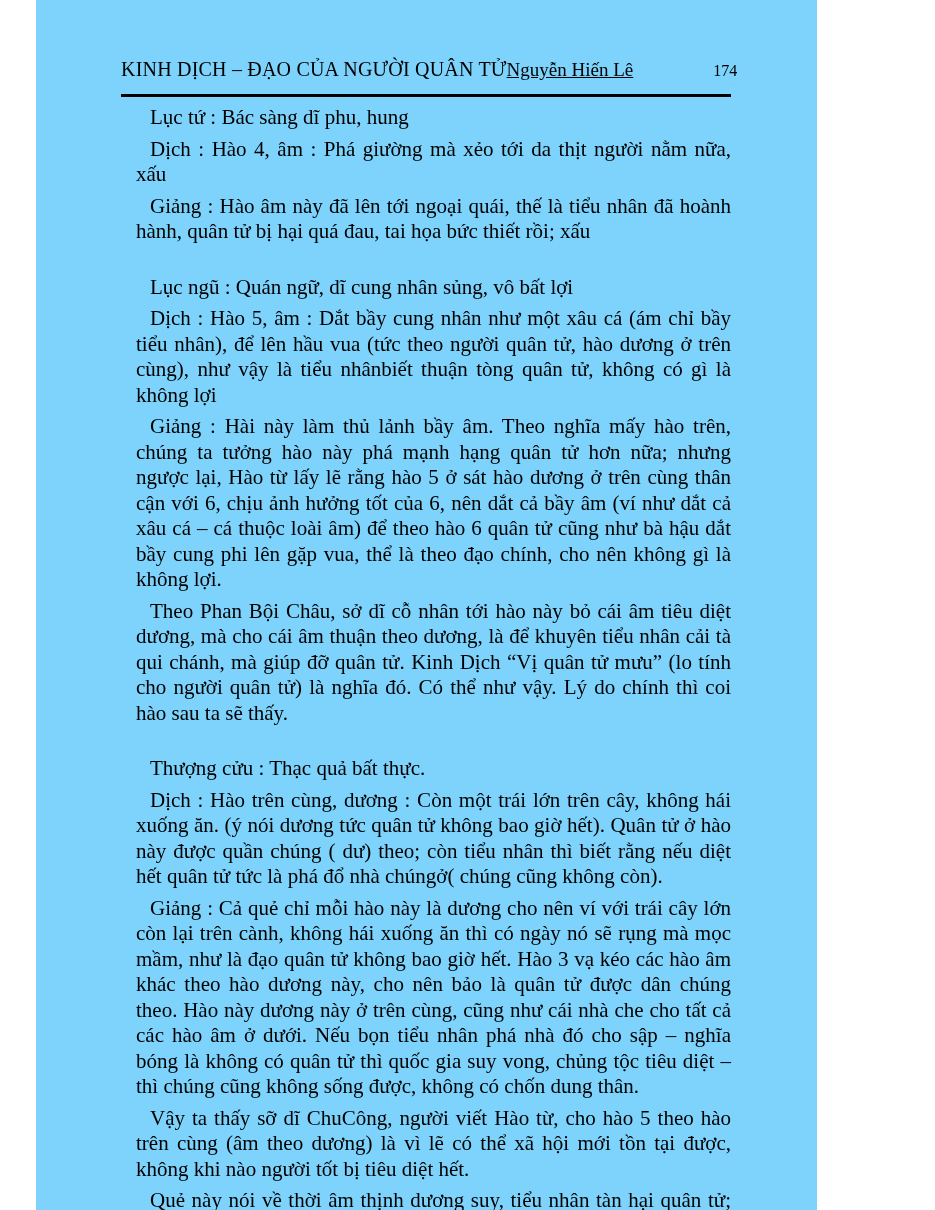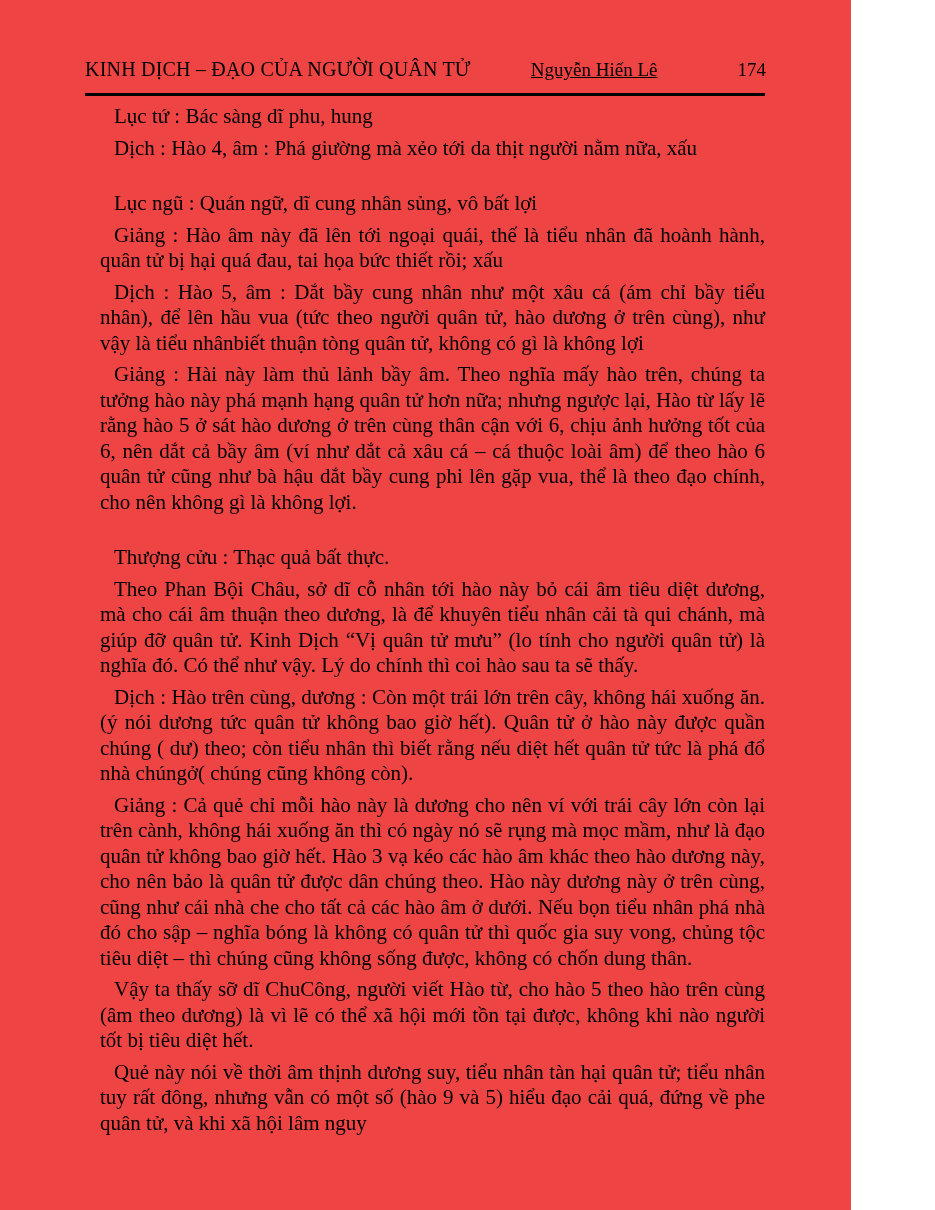--- a/index.html
+++ b/index.html
@@ -4,35 +4,36 @@
 <style>
   html, body { margin: 0; padding: 0; }
   body {
     width: 935px; height: 1210px;
     background: #ffffff;
     color: #000000;
     font-family: "Liberation Serif", "DejaVu Serif", serif;
     overflow: hidden;
   }
   .page {
-    width: 851px; height: 1210px;
+    width: 781px; height: 1210px;
     box-sizing: border-box;
-    background: #ef4444;
+    background: #7dd3fc;
+    margin-left: 36px;
   }
   .running-header {
     display: flex;
     align-items: baseline;
     padding: 57px 85px 0 85px;
     font-size: 20px;
     line-height: 24px;
     white-space: nowrap;
   }
   .running-header .book-title { flex: 1 1 auto; letter-spacing: 0.2px; }
   .running-header .author { font-size: 19px; text-decoration: underline; }
-  .running-header .page-num { font-size: 19px; margin-left: 80px; }
+  .running-header .page-num { font-size: 16px; margin-left: 80px; }
   .header-rule {
     border: none;
     border-top: 3px solid #000000;
     margin: 11px 86px 0 85px;
   }
   .content {
     padding: 8px 86px 0 100px;
     font-size: 21px;
     line-height: 25.5px;
     text-align: justify;
@@ -54,27 +55,27 @@
     <span class="book-title">KINH DỊCH – ĐẠO CỦA NGƯỜI QUÂN TỬ</span>
     <span class="author">Nguyễn Hiến Lê</span>
     <span class="page-num">174</span>
   </header>
 
   <hr class="header-rule">
 
   <main class="content">
     <p class="para">Lục tứ : Bác sàng dĩ phu, hung</p>
     <p class="para italic">Dịch : Hào 4, âm : Phá giường mà xẻo tới da thịt người nằm nữa, xấu</p>
+    <p class="para">Giảng : Hào âm này đã lên tới ngoại quái, thế là tiểu nhân đã hoành hành, quân tử bị hại quá đau, tai họa bức thiết rồi; xấu</p>
+
     <p class="para section-gap">Lục ngũ : Quán ngữ, dĩ cung nhân sủng, vô bất lợi</p>
-
-    <p class="para">Giảng : Hào âm này đã lên tới ngoại quái, thế là tiểu nhân đã hoành hành, quân tử bị hại quá đau, tai họa bức thiết rồi; xấu</p>
     <p class="para italic">Dịch : Hào 5, âm : Dắt bầy cung nhân như một xâu cá (ám chỉ bầy tiểu nhân), để lên hầu vua (tức theo người quân tử, hào dương ở trên cùng), như vậy là tiểu nhânbiết thuận tòng quân tử, không có gì là không lợi</p>
     <p class="para">Giảng : Hài này làm thủ lảnh bầy âm. Theo nghĩa mấy hào trên, chúng ta tưởng hào này phá mạnh hạng quân tử hơn nữa; nhưng ngược lại, Hào từ lấy lẽ rằng hào 5 ở sát hào dương ở trên cùng thân cận với 6, chịu ảnh hưởng tốt của 6, nên dắt cả bầy âm (ví như dắt cả xâu cá – cá thuộc loài âm) để theo hào 6 quân tử cũng như bà hậu dắt bầy cung phi lên gặp vua, thể là theo đạo chính, cho nên không gì là không lợi.</p>
+    <p class="para">Theo Phan Bội Châu, sở dĩ cỗ nhân tới hào này bỏ cái âm tiêu diệt dương, mà cho cái âm thuận theo dương, là để khuyên tiểu nhân cải tà qui chánh, mà giúp đỡ quân tử. Kinh Dịch “Vị quân tử mưu” (lo tính cho người quân tử) là nghĩa đó. Có thể như vậy. Lý do chính thì coi hào sau ta sẽ thấy.</p>
+
     <p class="para section-gap">Thượng cửu : Thạc quả bất  thực.</p>
-
-    <p class="para">Theo Phan Bội Châu, sở dĩ cỗ nhân tới hào này bỏ cái âm tiêu diệt dương, mà cho cái âm thuận theo dương, là để khuyên tiểu nhân cải tà qui chánh, mà giúp đỡ quân tử. Kinh Dịch “Vị quân tử mưu” (lo tính cho người quân tử) là nghĩa đó. Có thể như vậy. Lý do chính thì coi hào sau ta sẽ thấy.</p>
     <p class="para italic">Dịch : Hào trên cùng, dương : Còn một trái lớn trên cây, không hái xuống ăn. (ý nói dương tức quân tử không bao giờ hết). Quân tử ở hào này được quần chúng ( dư) theo; còn tiểu nhân thì biết rằng nếu diệt hết quân tử tức là phá đổ nhà chúngở( chúng cũng không còn).</p>
     <p class="para"><span class="lead-italic">Giảng :</span><span> Cả quẻ chỉ mỗi hào này là dương cho nên ví với trái cây lớn còn lại trên cành, không hái xuống ăn thì có ngày nó sẽ rụng mà mọc mầm, như là đạo quân tử không bao giờ hết. Hào 3 vạ kéo các hào âm khác theo hào dương này, cho nên bảo là quân tử được dân chúng theo. Hào này dương này ở trên cùng, cũng như cái nhà che cho tất cả các hào âm ở dưới. Nếu bọn tiểu nhân phá nhà đó cho sập – nghĩa bóng là không có quân tử thì quốc gia suy vong, chủng tộc tiêu diệt – thì chúng cũng không sống được, không có chốn dung thân.</span></p>
     <p class="para">Vậy ta thấy sỡ dĩ ChuCông, người viết Hào từ, cho hào 5 theo hào trên cùng (âm theo dương) là vì lẽ có thể xã hội mới tồn tại được, không khi nào người tốt bị tiêu diệt hết.</p>
     <p class="para">Quẻ này nói về thời âm thịnh dương suy, tiểu nhân tàn hại quân tử; tiểu nhân tuy rất đông, nhưng vẫn có một số (hào 9 và 5) hiểu đạo cải quá, đứng về phe quân tử, và khi xã hội lâm nguy</p>
   </main>
 
 </div>
 
 </body></html>

